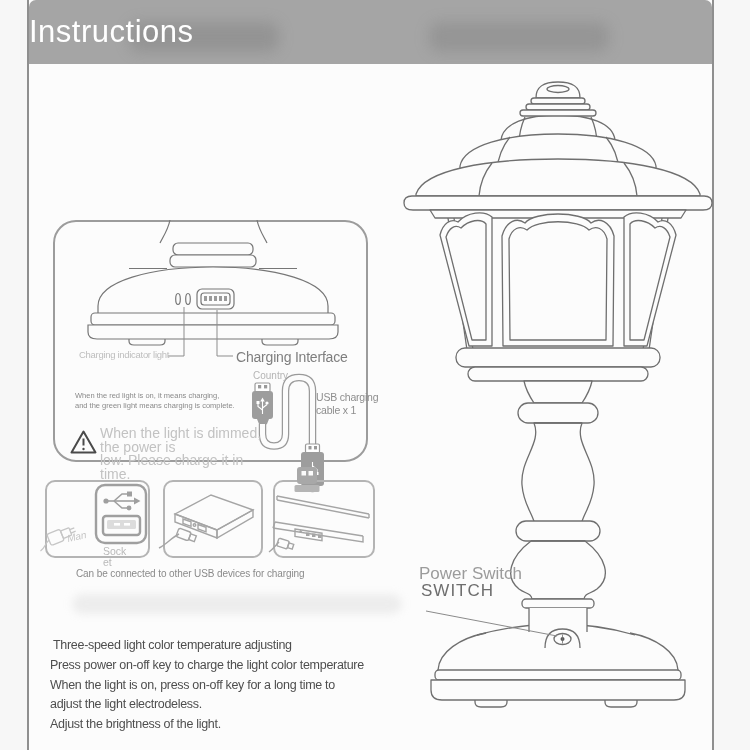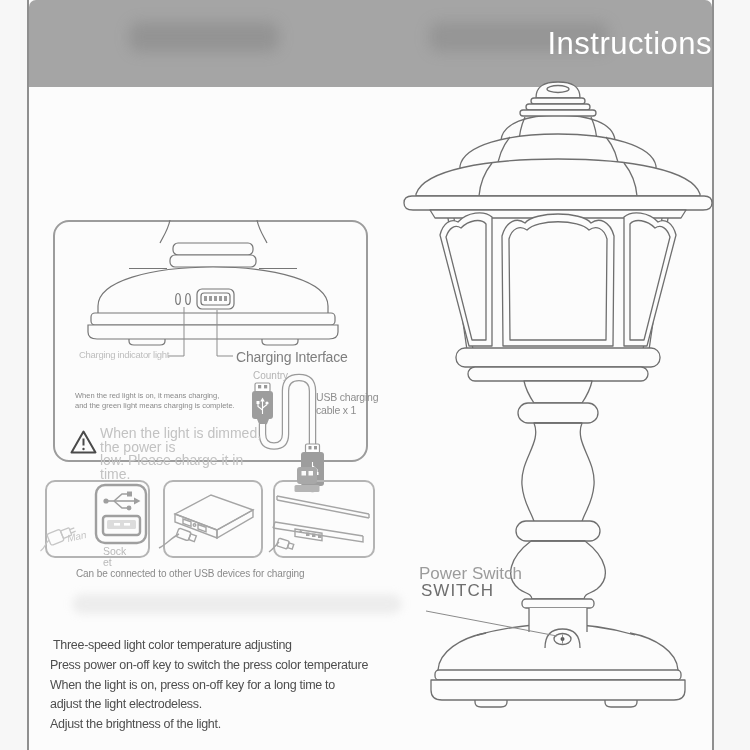--- a/index.html
+++ b/index.html
@@ -9,37 +9,37 @@
     font-family:"Liberation Sans","DejaVu Sans",sans-serif;
     color:#4e4e4e;
   }
   .abs { position:absolute; }
   .card {
     position:absolute; left:27px; top:0; width:687px; height:750px;
     background:#fcfcfc; box-sizing:border-box;
     border-left:2px solid #8f8f8f; border-right:2px solid #8f8f8f;
   }
   .banner {
-    position:absolute; left:0; top:0; width:100%; height:87px;
+    position:absolute; left:0; top:0; width:100%; height:64px;
     background:#a5a5a5; border-radius:7px 7px 0 0;
-    display:flex; align-items:center; justify-content:flex-end; overflow:hidden;
+    display:flex; align-items:center; justify-content:flex-start; overflow:hidden;
   }
   .banner-title {
     position:relative; z-index:2; margin:0; color:#ffffff;
     font-size:31px; font-weight:400; letter-spacing:.5px;
   }
   .smudge { position:absolute; filter:blur(7px); border-radius:10px; }
   .banner-smudge-left  { left:100px; top:22px; width:150px; height:30px; background:rgba(105,105,105,.28); }
   .banner-smudge-right { left:400px; top:22px; width:180px; height:30px; background:rgba(105,105,105,.25); }
   .mid-smudge { left:72px; top:594px; width:330px; height:20px; background:rgba(185,185,185,.22); filter:blur(4px); }
 
   
   .charge-box {
     left:53px; top:220px; width:315px; height:242px;
-    border:2px solid #9c9c9c; border-radius:16px; box-sizing:border-box;
+    border:2px solid #9c9c9c; border-radius:23px; box-sizing:border-box;
   }
   .charge-box svg.diagram { position:absolute; left:-2px; top:-2px; overflow:visible; }
   .lbl-indicator { left:16px; top:127px; width:98px; text-align:right; font-size:9.5px; letter-spacing:-.3px; color:#bdbdbd; }
   .lbl-interface { left:181px; top:127px; font-size:14px; letter-spacing:-.2px; color:#7e7e7e; }
   .status-note   { left:20px; top:169px; font-size:7.5px; line-height:10px; color:#8a8a8a; white-space:pre-line; }
   .lbl-country   { left:198px; top:148px; font-size:10px; color:#b5b5b5; }
   .cable-note    { left:261px; top:169px; width:64px; font-size:10.5px; line-height:13px; letter-spacing:-.2px; color:#8d8d8d; }
   .warn-icon     { left:15px; top:207px; }
   .warn-note     { left:45px; top:205px; width:176px; font-size:14px; line-height:13.5px; color:#c2c2c2; white-space:pre-line; }
 
@@ -233,21 +233,21 @@
       <path d="M6,62 C2,66 0,69 -4,72"></path>
     </svg>
   </div>
 
   <div class="abs devices-caption">Can be connected to other USB devices for charging</div>
 
   <div class="abs smudge mid-smudge"></div>
 
   <div class="abs usage-notes">
     <div class="line-0">Three-speed light color temperature adjusting</div>
-    <div>Press power on-off key to switch the press color temperature</div>
+    <div>Press power on-off key to charge the light color temperature</div>
     <div>When the light is on, press on-off key for a long time to</div>
     <div>adjust the light electrodeless.</div>
     <div>Adjust the brightness of the light.</div>
   </div>
 
   <svg class="abs lamp-svg" width="316" height="650" viewBox="0 0 316 650" fill="none" stroke="#6f6f6f" stroke-width="1.3" stroke-linejoin="round">
 
     <g>
       <path d="M103,66 L103,62 C105,45 129,37 160,37 C191,37 215,45 217,62 L217,66 Z" fill="#fcfcfc"></path>
       <path d="M127,39 C123,48 121,57 121,66"></path>

